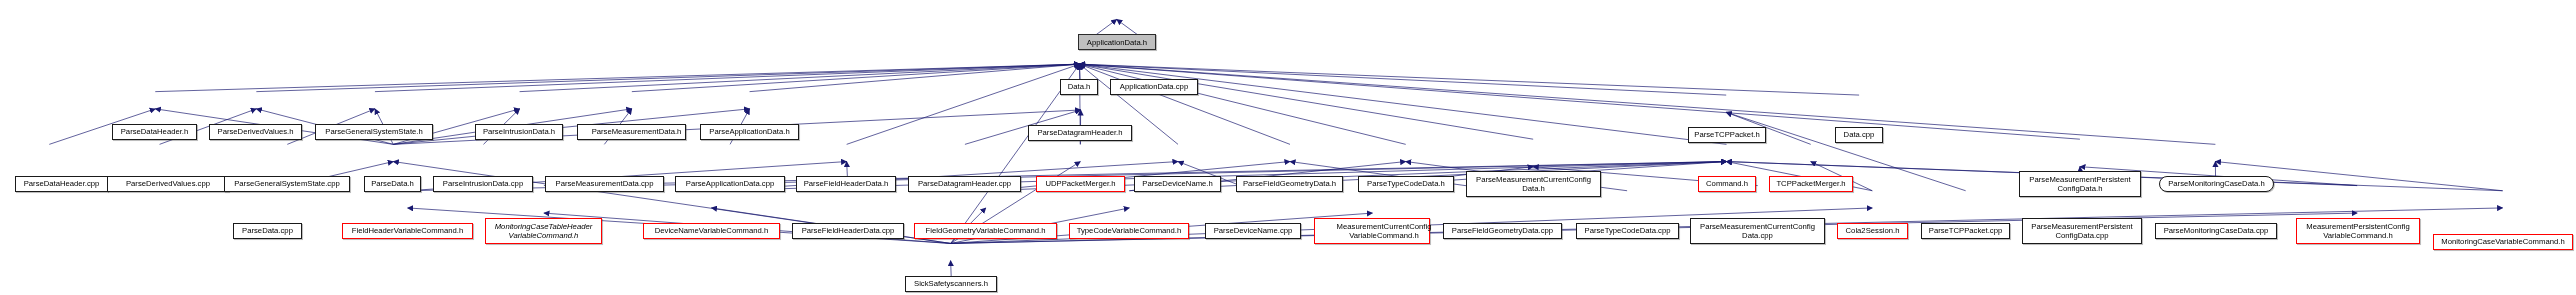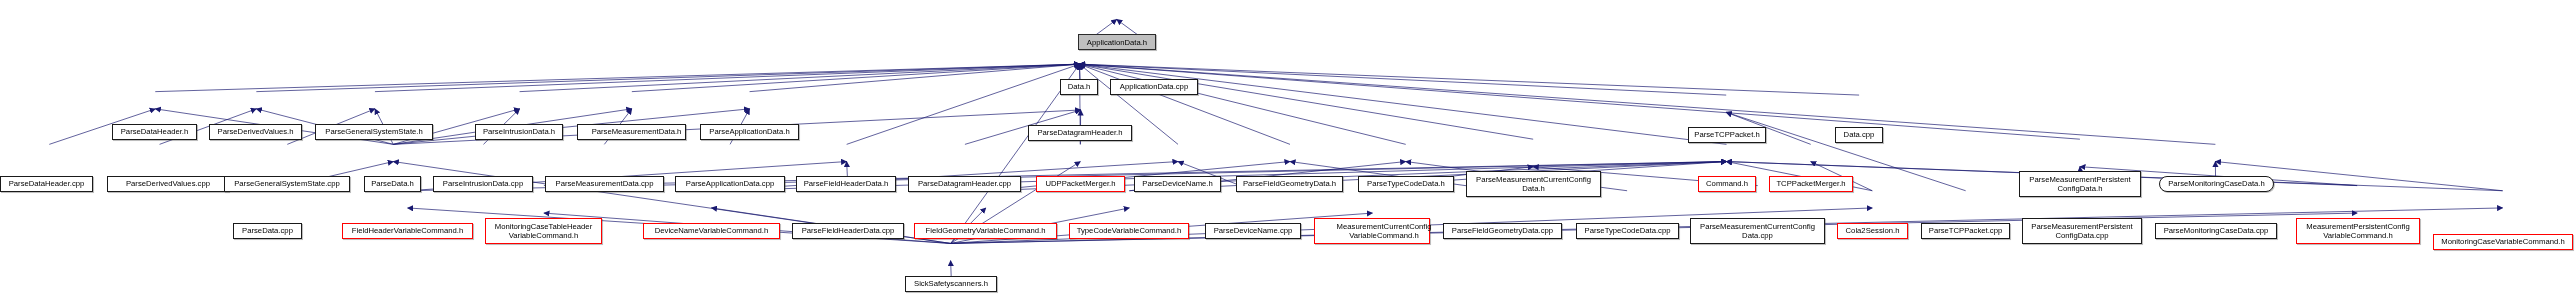--- a/index.html
+++ b/index.html
@@ -109,21 +109,21 @@
     <div class="node" style="left: 1110px; top: 47px; width: 88px; height: 16px;">ApplicationData.cpp</div>
     <div class="node" style="left: 112px; top: 92px; width: 85px; height: 16px;">ParseDataHeader.h</div>
     <div class="node" style="left: 209px; top: 92px; width: 93px; height: 16px;">ParseDerivedValues.h</div>
     <div class="node" style="left: 315px; top: 92px; width: 118px; height: 16px;">ParseGeneralSystemState.h</div>
     <div class="node" style="left: 475px; top: 92px; width: 88px; height: 16px;">ParseIntrusionData.h</div>
     <div class="node" style="left: 577px; top: 92px; width: 109px; height: 16px; padding-left: 10px;">ParseMeasurementData.h</div>
     <div class="node" style="left: 700px; top: 92px; width: 99px; height: 16px;">ParseApplicationData.h</div>
     <div class="node" style="left: 1028px; top: 93px; width: 104px; height: 16px;">ParseDatagramHeader.h</div>
     <div class="node" style="left: 1688px; top: 95px; width: 78px; height: 16px;">ParseTCPPacket.h</div>
     <div class="node" style="left: 1835px; top: 95px; width: 48px; height: 16px;">Data.cpp</div>
-    <div class="node" style="left: 0; top: 144px; width: 93px; height: 16px;">ParseDataHeader.cpp</div>
+    <div class="node" style="left: 15px; top: 144px; width: 93px; height: 16px;">ParseDataHeader.cpp</div>
     <div class="node" style="left: 107px; top: 144px; width: 122px; height: 16px;">ParseDerivedValues.cpp</div>
     <div class="node" style="left: 224px; top: 144px; width: 126px; height: 16px;">ParseGeneralSystemState.cpp</div>
     <div class="node" style="left: 364px; top: 144px; width: 57px; height: 16px;">ParseData.h</div>
     <div class="node" style="left: 433px; top: 144px; width: 100px; height: 16px;">ParseIntrusionData.cpp</div>
     <div class="node" style="left: 545px; top: 144px; width: 119px; height: 16px;">ParseMeasurementData.cpp</div>
     <div class="node" style="left: 675px; top: 144px; width: 110px; height: 16px;">ParseApplicationData.cpp</div>
     <div class="node" style="left: 796px; top: 144px; width: 100px; height: 16px;">ParseFieldHeaderData.h</div>
     <div class="node" style="left: 908px; top: 144px; width: 113px; height: 16px;">ParseDatagramHeader.cpp</div>
     <div class="node red" style="left: 1036px; top: 144px; width: 89px; height: 16px;">UDPPacketMerger.h</div>
     <div class="node" style="left: 1134px; top: 144px; width: 87px; height: 16px;">ParseDeviceName.h</div>
@@ -131,21 +131,21 @@
     <div class="node" style="left: 1358px; top: 144px; width: 96px; height: 16px;">ParseTypeCodeData.h</div>
     <div class="node" style="left: 1466px; top: 139px; width: 135px; height: 26px;">ParseMeasurementCurrentConfig
 Data.h</div>
     <div class="node red" style="left: 1698px; top: 144px; width: 58px; height: 16px;">Command.h</div>
     <div class="node red" style="left: 1769px; top: 144px; width: 84px; height: 16px;">TCPPacketMerger.h</div>
     <div class="node" style="left: 2019px; top: 139px; width: 122px; height: 26px;">ParseMeasurementPersistent
 ConfigData.h</div>
     <div class="node" style="left: 2159px; top: 144px; width: 115px; height: 16px; border-radius: 8px;">ParseMonitoringCaseData.h</div>
     <div class="node" style="left: 233px; top: 191px; width: 69px; height: 16px;">ParseData.cpp</div>
     <div class="node red" style="left: 342px; top: 191px; width: 131px; height: 16px;">FieldHeaderVariableCommand.h</div>
-    <div class="node red" style="left: 485px; top: 186px; width: 117px; height: 26px;">MonitoringCaseTableHeader
+    <div class="node red" style="left: 485px; top: 186px; width: 117px; height: 26px; font-style: italic;">MonitoringCaseTableHeader
 VariableCommand.h</div>
     <div class="node red" style="left: 643px; top: 191px; width: 137px; height: 16px;">DeviceNameVariableCommand.h</div>
     <div class="node" style="left: 792px; top: 191px; width: 112px; height: 16px;">ParseFieldHeaderData.cpp</div>
     <div class="node red" style="left: 914px; top: 191px; width: 143px; height: 16px;">FieldGeometryVariableCommand.h</div>
     <div class="node red" style="left: 1069px; top: 191px; width: 120px; height: 16px;">TypeCodeVariableCommand.h</div>
     <div class="node" style="left: 1205px; top: 191px; width: 96px; height: 16px;">ParseDeviceName.cpp</div>
     <div class="node red" style="left: 1314px; top: 186px; width: 116px; height: 26px; padding-left: 24px;">MeasurementCurrentConfig
 VariableCommand.h</div>
     <div class="node" style="left: 1443px; top: 191px; width: 119px; height: 16px;">ParseFieldGeometryData.cpp</div>
     <div class="node" style="left: 1576px; top: 191px; width: 103px; height: 16px;">ParseTypeCodeData.cpp</div>

